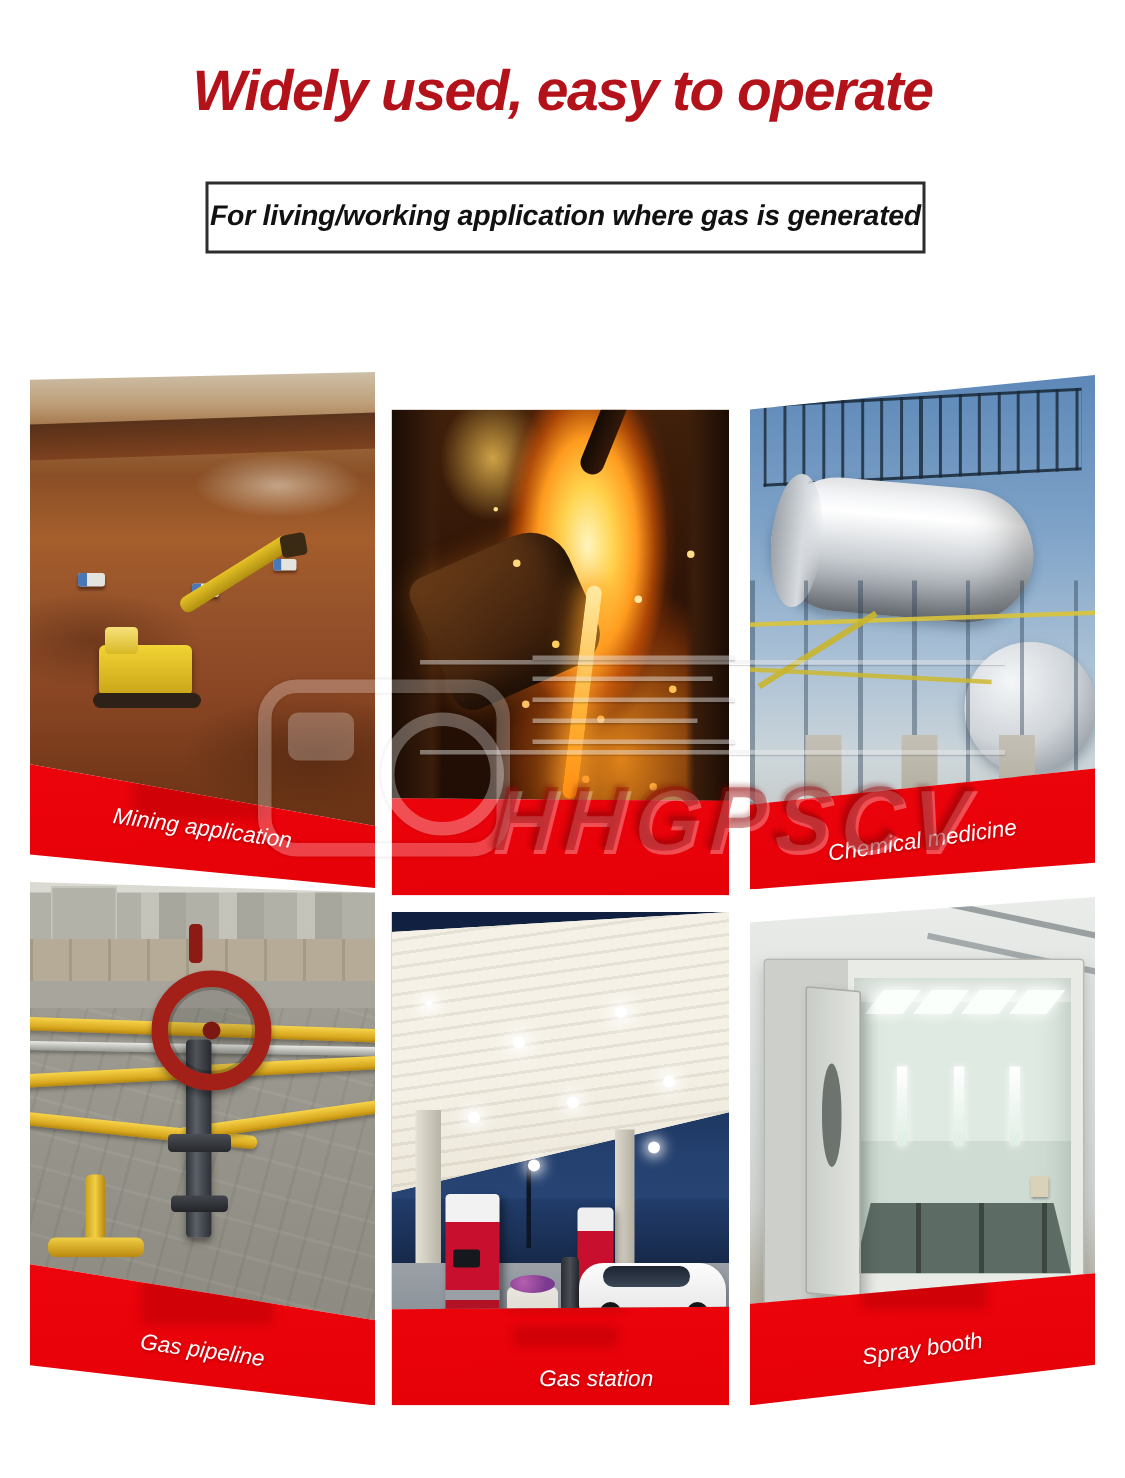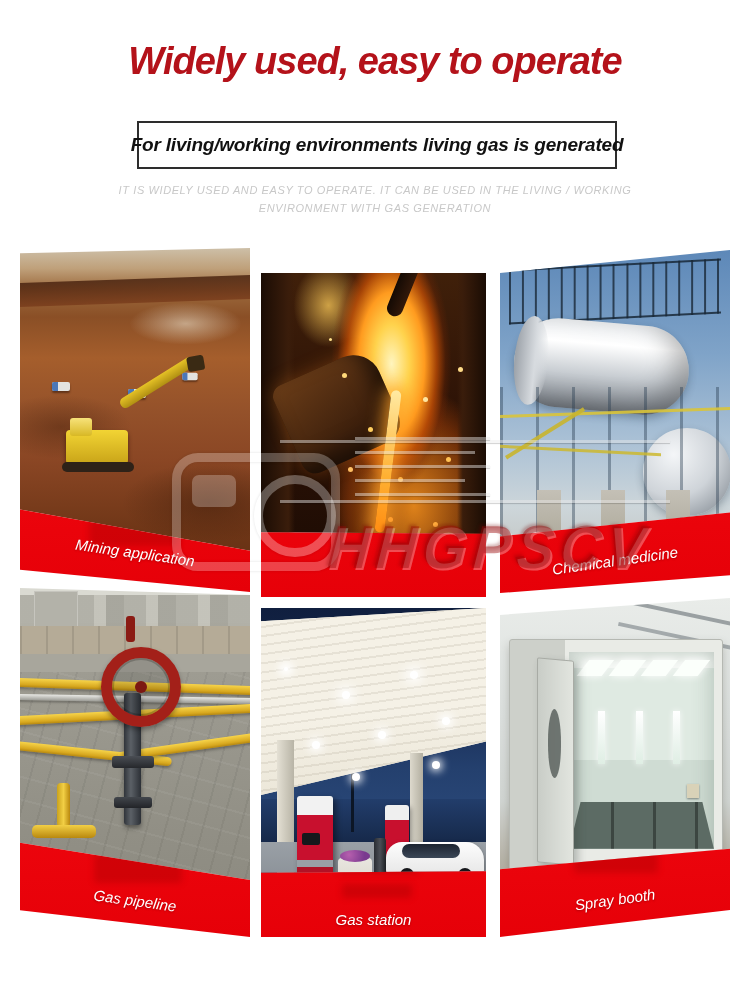--- a/index.html
+++ b/index.html
@@ -42,21 +42,21 @@
   .t3 .label{top:88%;transform:rotate(-8deg);}
 
   .t4{left:20px;top:588px;width:230px;height:349px;}
   .t4 .photo {clip-path:polygon(0 0,100% 2%,100% 83.7%,0 73%);}
   .t4 .ribbon{clip-path:polygon(0 73%,100% 83.7%,100% 100%,0 92.3%);}
   .t4 .label{top:87%;transform:rotate(8deg);}
 
   .t5{left:261px;top:608px;width:225px;height:329px;}
   .t5 .photo {clip-path:polygon(0 0,100% 0,100% 80%,0 80.5%);}
   .t5 .ribbon{clip-path:polygon(0 80.5%,100% 80%,100% 100%,0 100%);}
-  .t5 .label{top:92%;}
+  .t5 .label{top:92%;padding-left:24px;}
 
   .t6{left:500px;top:598px;width:230px;height:339px;}
   .t6 .photo {clip-path:polygon(0 5%,100% 0,100% 74%,0 80%);}
   .t6 .ribbon{clip-path:polygon(0 80%,100% 74%,100% 92%,0 100%);}
   .t6 .label{top:86.5%;transform:rotate(-8deg);}
 
   
   .sc-mining{background:
     radial-gradient(80px 30px at 72% 22%, rgba(232,220,198,.6), transparent 70%),
     radial-gradient(100px 46px at 18% 52%, rgba(62,28,10,.40), transparent 70%),
@@ -231,24 +231,23 @@
            text-shadow:2px 2px 0 rgba(255,255,255,.30), -2px -2px 3px rgba(110,0,0,.28);}
 </style>
 </head>
 <body>
 
 <div class="page">
 
   <h1 class="title">Widely used, easy to operate</h1>
 
   <div class="sub-box">
-    <span>For living/working environments living gas is generated</span>
+    <span>For living/working application where gas is generated</span>
   </div>
 
-  <p class="caption">IT IS WIDELY USED AND EASY TO OPERATE. IT CAN BE USED IN THE LIVING / WORKING ENVIRONMENT WITH GAS GENERATION</p>
 
   <figure class="tile t1" style="margin:0;">
     <div class="photo sc-mining">
       <div class="ph m-ridge"></div>
       <div class="ph m-truck m-tr1"></div>
       <div class="ph m-truck m-tr2"></div>
       <div class="ph m-truck m-tr3"></div>
       <div class="ph m-arm"></div>
       <div class="ph m-exc"></div>
     </div>

